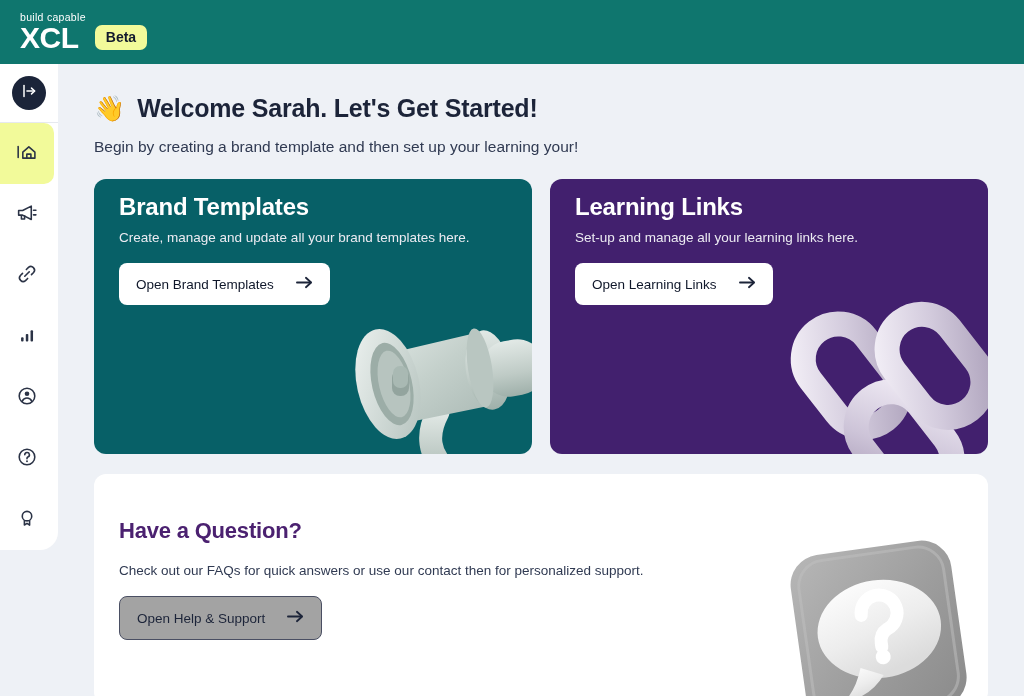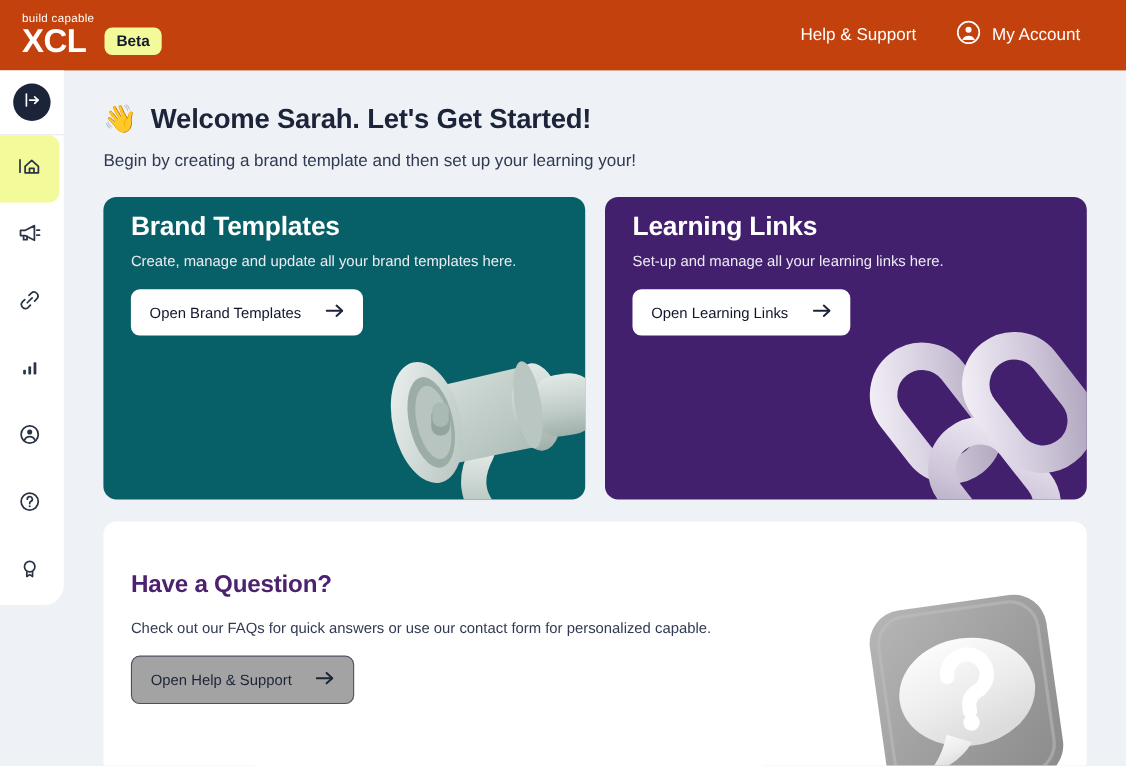--- a/index.html
+++ b/index.html
@@ -7,21 +7,21 @@
     width: 1024px; height: 696px;
     font-family: "Liberation Sans", sans-serif;
     background: #eef1f6;
     overflow: hidden;
   }
   #app { position: relative; width: 1024px; height: 696px; background: #eef1f6; }
 
   
   .topbar {
     position: absolute; top: 0; left: 0; width: 1024px; height: 64px;
-    background: #c2410c;
+    background: #0f766e;
     display: flex; align-items: center;
   }
   .logo-block { margin-left: 20px; display: flex; align-items: flex-end; gap: 9px; }
   .logo-text-wrap { display: flex; flex-direction: column; line-height: 1; }
   .logo-tag {
     color: #ffffff; font-size: 10.5px; letter-spacing: .3px;
     margin-bottom: 2px; white-space: nowrap;
   }
   .logo-main {
     color: #ffffff; font-size: 30px; font-weight: 700; letter-spacing: -0.5px;
@@ -115,35 +115,20 @@
 
   <div class="topbar">
     <div class="logo-block">
       <div class="logo-text-wrap">
         <span class="logo-tag">build capable</span>
         <span class="logo-main">XCL</span>
       </div>
       <span class="beta-badge">Beta</span>
     </div>
 
-    <div class="topnav">
-      <div class="topnav-item">
-        <span>Help &amp; Support</span>
-      </div>
-      <div class="topnav-item">
-        <span>
-          <svg width="23" height="23" viewBox="0 0 24 24">
-            <circle cx="12" cy="12" r="10.2" fill="none" stroke="#ffffff" stroke-width="1.6"></circle>
-            <circle cx="12" cy="9.5" r="2.9" fill="#ffffff"></circle>
-            <path d="M5.9 19.2a6.6 6.6 0 0 1 12.2 0" fill="#ffffff"></path>
-          </svg>
-        </span>
-        <span>My Account</span>
-      </div>
-    </div>
   </div>
 
   <div class="sidebar">
     <div class="sb-toggle-zone">
       <div class="sb-toggle">
         <span>
           <svg width="20" height="20" viewBox="0 0 24 24">
             <line x1="6" y1="5.5" x2="6" y2="18.5" stroke="#ffffff" stroke-width="1.8" stroke-linecap="round"></line>
             <line x1="9.5" y1="12" x2="18.5" y2="12" stroke="#ffffff" stroke-width="1.8" stroke-linecap="round"></line>
             <polyline points="15,8.5 18.8,12 15,15.5" fill="none" stroke="#ffffff" stroke-width="1.8" stroke-linecap="round" stroke-linejoin="round"></polyline>
@@ -320,21 +305,21 @@
               <rect x="110" y="62" width="70" height="112" rx="35" fill="none" stroke="url(#chainA)" stroke-width="25"></rect>
             </g>
           </svg>
         </span>
       </div>
 
     </div>
 
     <div class="question-card">
       <div class="q-title">Have a Question?</div>
-      <div class="q-desc">Check out our FAQs for quick answers or use our contact form for personalized capable.</div>
+      <div class="q-desc">Check out our FAQs for quick answers or use our contact then for personalized support.</div>
       <button class="q-btn">
         <span>Open Help &amp; Support</span>
         <span>
           <svg width="17" height="15" viewBox="0 0 18 14">
             <line x1="1" y1="7" x2="15.5" y2="7" stroke="#1c2439" stroke-width="1.9" stroke-linecap="round"></line>
             <polyline points="10.5,2 16,7 10.5,12" fill="none" stroke="#1c2439" stroke-width="1.9" stroke-linecap="round" stroke-linejoin="round"></polyline>
           </svg>
         </span>
       </button>
       <span class="q-art">

